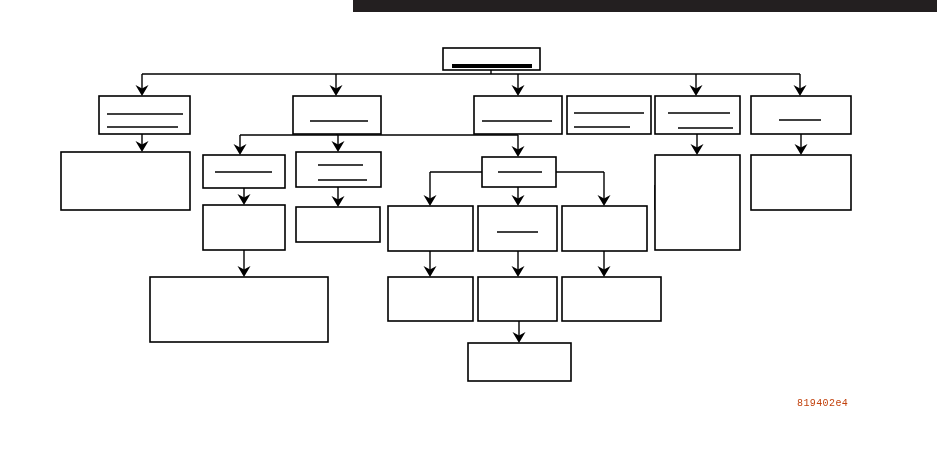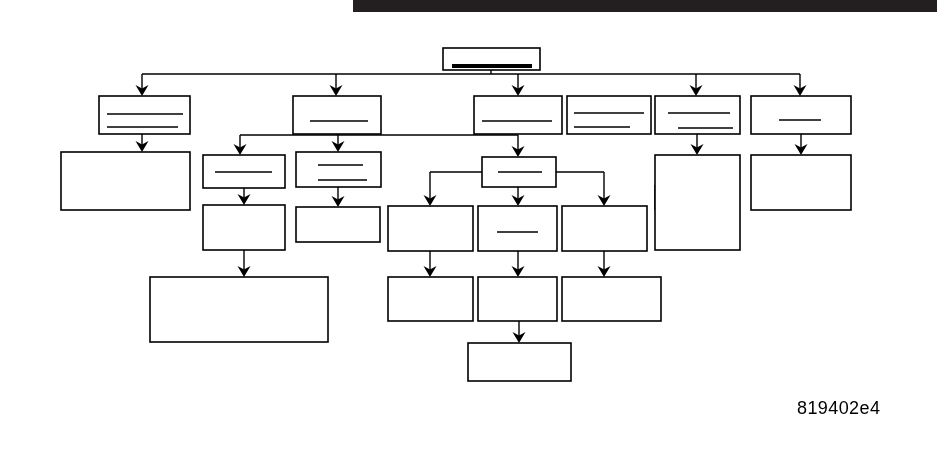--- a/index.html
+++ b/index.html
@@ -53,23 +53,23 @@
     stroke-width: 1.4;
     fill: none;
   }
   .arrow-head {
     fill: #000000;
   }
   #figure-code {
     position: absolute;
     left: 797px;
     top: 398px;
-    font-family: Liberation Sans, sans-serif;
-    font-size: 18px;
-    color: #000000;
+    font-family: Liberation Mono, monospace;
+    font-size: 10px;
+    color: #c2410c;
     letter-spacing: 0.4px;
     white-space: nowrap;
   }
 </style>
 </head>
 <body>
 
 <div id="page">
 
   <div id="header-bar" style="left: 353px; top: 0px; width: 584px; height: 12px; background: rgb(35, 31, 32);"></div>

